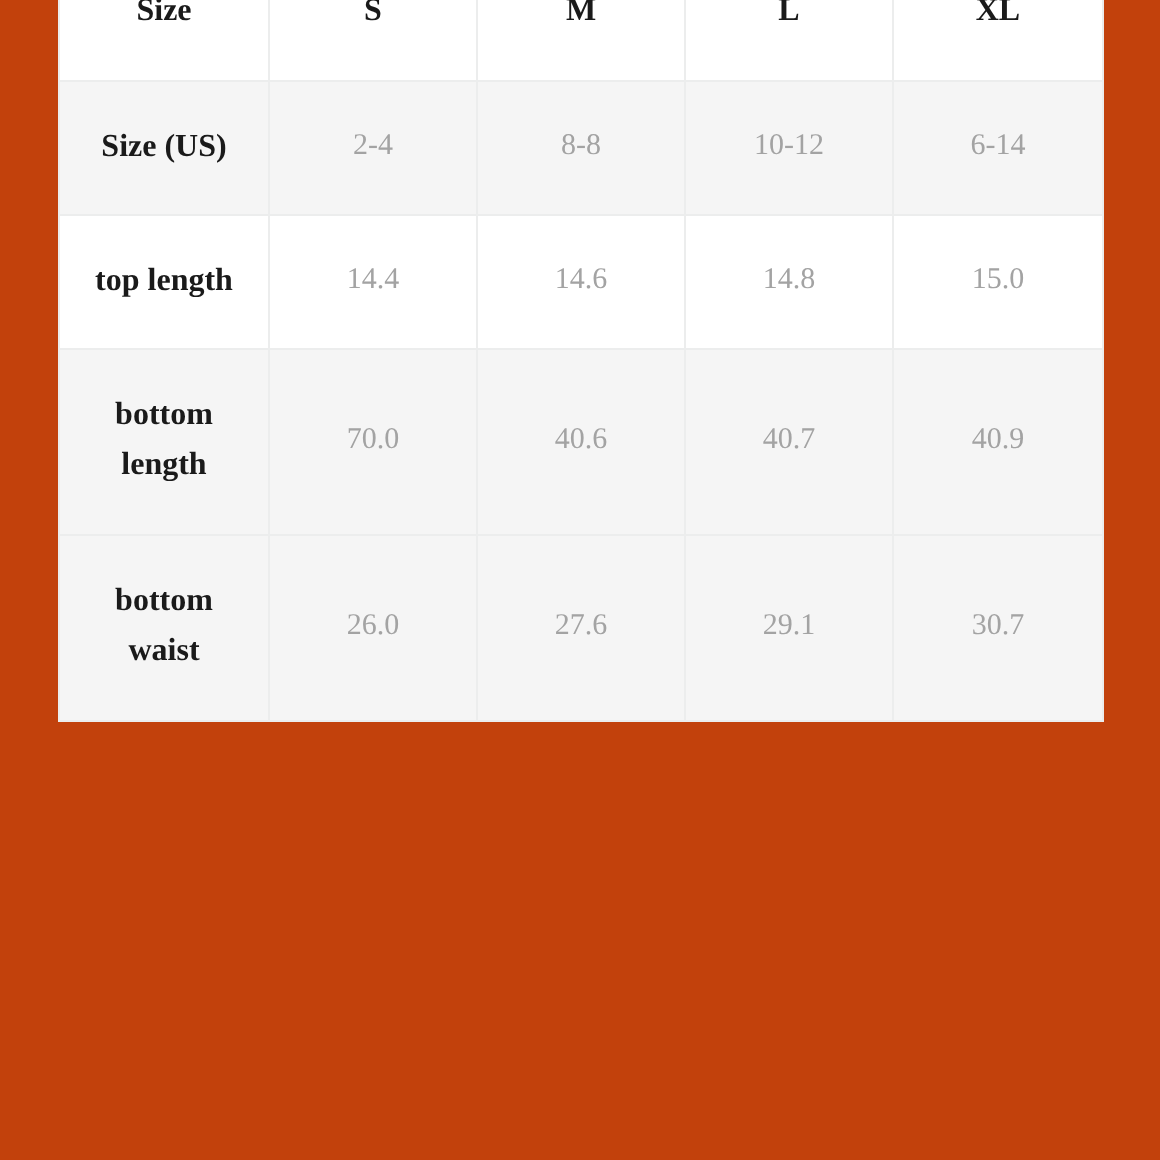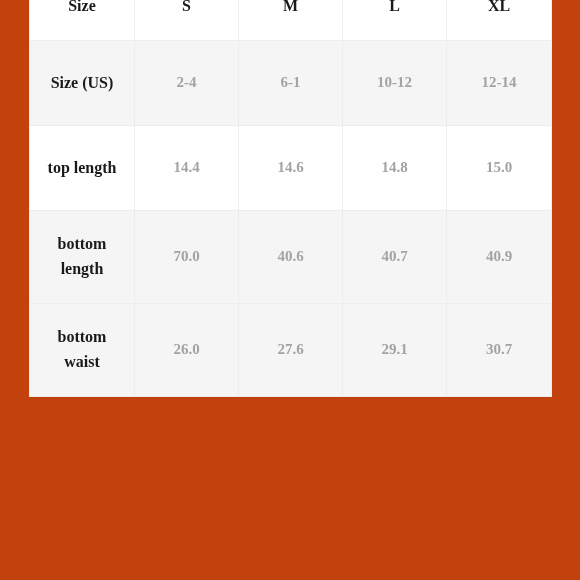--- a/index.html
+++ b/index.html
@@ -46,30 +46,30 @@
     line-height: 1.55;
   }
   table.size-chart thead th {
     height: 67px;
     font-size: 16px;
     font-weight: bold;
     color: #1a1a1a;
     background: #ffffff;
     border-top: none;
   }
-  table.size-chart tbody tr { height: 85px; }
+  table.size-chart tbody tr { height: 67px; }
   table.size-chart tbody tr.tall { height: 93px; margin-top: 35px; }
   table.size-chart tbody th.row-label {
     font-size: 16px;
     font-weight: bold;
     color: #1a1a1a;
   }
   table.size-chart tbody td.value {
     font-size: 15px;
-    font-weight: bold;
+    font-weight: normal;
     color: #a3a3a3;
   }
   table.size-chart tbody tr.shaded th.row-label,
   table.size-chart tbody tr.shaded td.value {
     background: #f5f5f5;
   }
   table.size-chart tbody tr.plain th.row-label,
   table.size-chart tbody tr.plain td.value {
     background: #ffffff;
   }
@@ -100,23 +100,23 @@
           <th>M</th>
           <th>L</th>
           <th>XL</th>
         </tr>
       </thead>
       <tbody>
 
         <tr class="shaded plain-no">
           <th class="row-label">Size (US)</th>
           <td class="value">2-4</td>
-          <td class="value">6-1</td>
+          <td class="value">8-8</td>
           <td class="value">10-12</td>
-          <td class="value">12-14</td>
+          <td class="value">6-14</td>
         </tr>
 
 
 
         <tr class="plain">
           <th class="row-label">top length</th>
           <td class="value">14.4</td>
           <td class="value">14.6</td>
           <td class="value">14.8</td>
           <td class="value">15.0</td>

